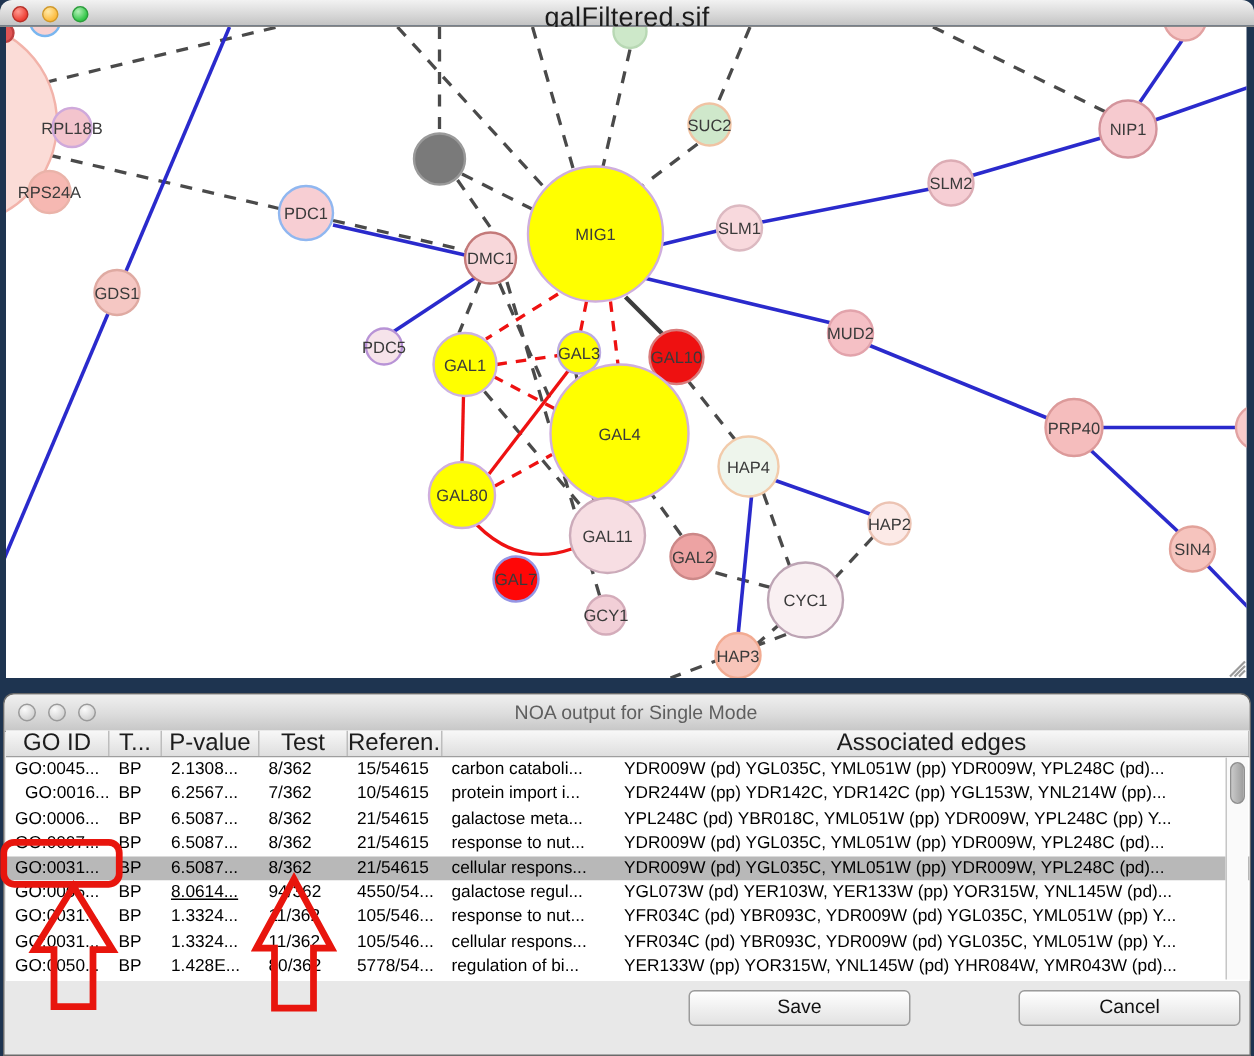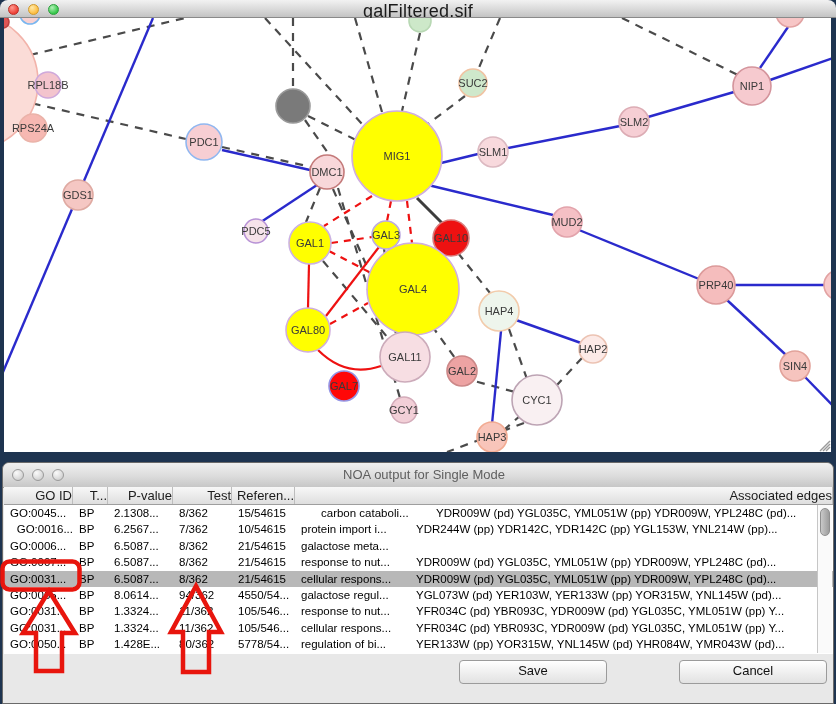--- a/index.html
+++ b/index.html
@@ -46,21 +46,21 @@
     background:linear-gradient(#f0f0f0,#dcdcdc 55%,#c7c7c7);
     border-bottom:1px solid #9a9a9a;border-radius:7px 7px 0 0;
   }
   .noa-title{position:absolute;left:0;right:0;top:4px;text-align:center;font-size:13px;color:#5f5f5f;padding-left:12px;}
   .gtl{position:absolute;top:6px;width:12px;height:12px;border-radius:50%;
     background:radial-gradient(circle at 35% 30%,#fbfbfb,#d2d2d2 75%);border:1px solid #9a9a9a;box-sizing:border-box;}
   .gtl.g1{left:9px}.gtl.g2{left:29px}.gtl.g3{left:49px}
   .table-wrap{position:absolute;left:1px;top:24px;width:829px;height:167px;background:#ffffff;overflow:hidden;}
   .thead{display:flex;height:18px;background:linear-gradient(#f8f8f8,#dedede);
     border-bottom:1px solid #9e9e9e;box-sizing:border-box;}
-  .th{font-size:13px;color:#1c1c1c;text-align:right;line-height:17px;
+  .th{font-size:16px;color:#1c1c1c;text-align:center;line-height:17px;
     border-right:1px solid #bdbdbd;box-sizing:border-box;overflow:hidden;white-space:nowrap;flex:0 0 auto;}
   .trow{display:flex;height:16.4px;background:#ffffff;}
   .trow.selected{background:#b8b8b8;}
   .td{font-size:11.5px;color:#000;line-height:16px;padding-left:6px;
     box-sizing:border-box;overflow:hidden;white-space:nowrap;flex:0 0 auto;}
   .vscroll{
     position:absolute;right:1px;top:42px;width:15px;height:148px;
     background:#fafafa;border-left:1px solid #c6c6c6;box-sizing:border-box;
   }
   .vthumb{position:absolute;left:2px;top:3px;width:10px;height:28px;border-radius:5px;
@@ -298,39 +298,40 @@
         <div class="th" style="width: 115px; margin-top: 48px;">Desciption</div>
         <div class="th" style="width: auto; flex: 1 1 auto;">Associated edges</div>
       </div>
     <div id="tbody">
         <div class="trow">
           <div class="td" style="width: 69px;">GO:0045...</div>
           <div class="td" style="width: 35px;">BP</div>
           <div class="td" style="width: 65px;">2.1308...</div>
           <div class="td" style="width: 59px;">8/362</div>
           <div class="td" style="width: 63px;">15/54615</div>
-          <div class="td" style="width: 115px; margin-left: 20px;">carbon cataboli...</div>
+          <div class="td" style="width: 115px;">carbon cataboli...</div>
           <div class="td" style="width: auto; flex: 1 1 auto;">YDR009W (pd) YGL035C, YML051W (pp) YDR009W, YPL248C (pd)...</div>
         </div>
         <div class="trow">
           <div class="td" style="width: 69px; text-align: right;">GO:0016...</div>
           <div class="td" style="width: 35px;">BP</div>
           <div class="td" style="width: 65px;">6.2567...</div>
           <div class="td" style="width: 59px;">7/362</div>
           <div class="td" style="width: 63px;">10/54615</div>
           <div class="td" style="width: 115px;">protein import i...</div>
           <div class="td" style="width: auto; flex: 1 1 auto;">YDR244W (pp) YDR142C, YDR142C (pp) YGL153W, YNL214W (pp)...</div>
         </div>
         <div class="trow">
           <div class="td" style="width: 69px;">GO:0006...</div>
           <div class="td" style="width: 35px;">BP</div>
           <div class="td" style="width: 65px;">6.5087...</div>
           <div class="td" style="width: 59px;">8/362</div>
           <div class="td" style="width: 63px;">21/54615</div>
           <div class="td" style="width: 115px;">galactose meta...</div>
+          <div class="td" style="width: auto; flex: 1 1 auto;">YPL248C (pd) YBR018C, YML051W (pp) YDR009W, YPL248C (pp) Y...</div>
         </div>
         <div class="trow">
           <div class="td" style="width: 69px;">GO:0007...</div>
           <div class="td" style="width: 35px;">BP</div>
           <div class="td" style="width: 65px;">6.5087...</div>
           <div class="td" style="width: 59px;">8/362</div>
           <div class="td" style="width: 63px;">21/54615</div>
           <div class="td" style="width: 115px;">response to nut...</div>
           <div class="td" style="width: auto; flex: 1 1 auto;">YDR009W (pd) YGL035C, YML051W (pp) YDR009W, YPL248C (pd)...</div>
         </div>
@@ -339,21 +340,21 @@
           <div class="td" style="width: 35px;">BP</div>
           <div class="td" style="width: 65px;">6.5087...</div>
           <div class="td" style="width: 59px;">8/362</div>
           <div class="td" style="width: 63px;">21/54615</div>
           <div class="td" style="width: 115px;">cellular respons...</div>
           <div class="td" style="width: auto; flex: 1 1 auto;">YDR009W (pd) YGL035C, YML051W (pp) YDR009W, YPL248C (pd)...</div>
         </div>
         <div class="trow">
           <div class="td" style="width: 69px;">GO:0065...</div>
           <div class="td" style="width: 35px;">BP</div>
-          <div class="td" style="width: 65px;">8.0614...</div>
+          <div class="td" style="width: 65px; text-decoration: underline;">8.0614...</div>
           <div class="td" style="width: 59px;">94/362</div>
           <div class="td" style="width: 63px;">4550/54...</div>
           <div class="td" style="width: 115px;">galactose regul...</div>
           <div class="td" style="width: auto; flex: 1 1 auto;">YGL073W (pd) YER103W, YER133W (pp) YOR315W, YNL145W (pd)...</div>
         </div>
         <div class="trow">
           <div class="td" style="width: 69px;">GO:0031...</div>
           <div class="td" style="width: 35px;">BP</div>
           <div class="td" style="width: 65px;">1.3324...</div>
           <div class="td" style="width: 59px;">11/362</div>

